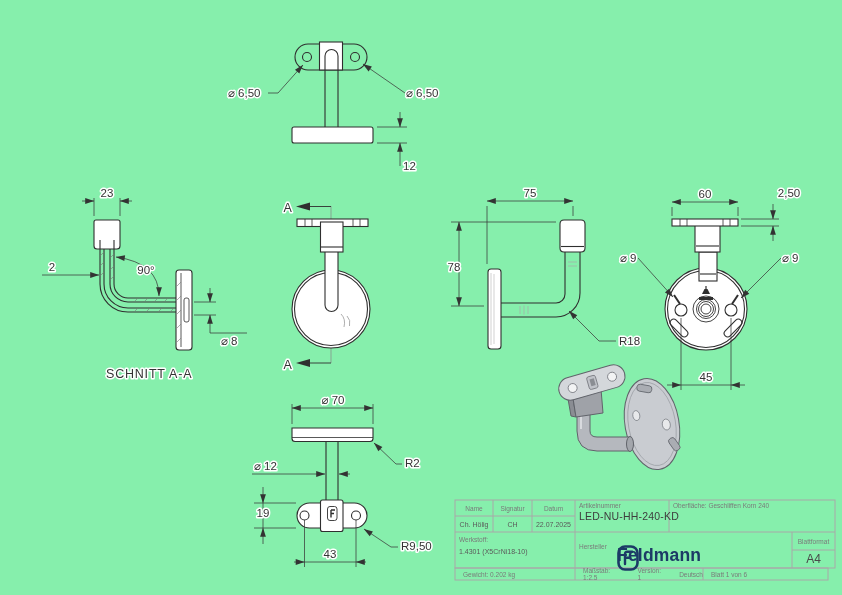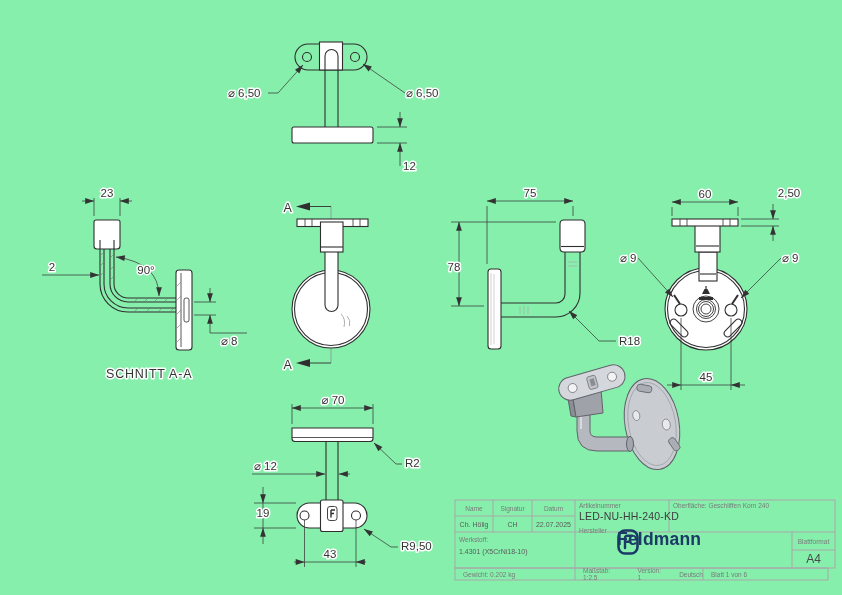--- a/index.html
+++ b/index.html
@@ -271,21 +271,21 @@
   </div>
   <div class="cell c-top" style="left:669px;top:500px;width:166px;height:32px;">
     <span class="lbl">Oberfläche:</span>&nbsp;<span class="lbl">Geschliffen Korn 240</span>
   </div>
 
   <div class="cell c-top" style="left:455px;top:532px;width:120px;height:36px;">
     <div class="lbl" style="margin-top:2px;">Werkstoff:</div>
     <div class="val" style="margin-top:5px;">1.4301 (X5CrNi18-10)</div>
   </div>
 
-  <div class="cell" style="left:575px;top:524px;width:245px;height:36px;">
+  <div class="cell" style="left:575px;top:540px;width:245px;height:36px;">
     <div class="lbl" style="position:absolute;left:4px;top:3px;">Hersteller</div>
     <div class="brandrow">
       <svg width="22" height="26" viewBox="0 0 22 26">
         <rect x="1.5" y="1.5" width="19" height="23" rx="6.5" fill="none" stroke="#1c3a66" stroke-width="2.6"></rect>
         <path d="M8,19 V9 Q8,6.8 10.2,6.8 H15.2 M8,12.8 H13.2" fill="none" stroke="#1c3a66" stroke-width="2.4" stroke-linecap="round"></path>
       </svg>
       <span class="brandtxt">Feldmann</span>
     </div>
   </div>
 

